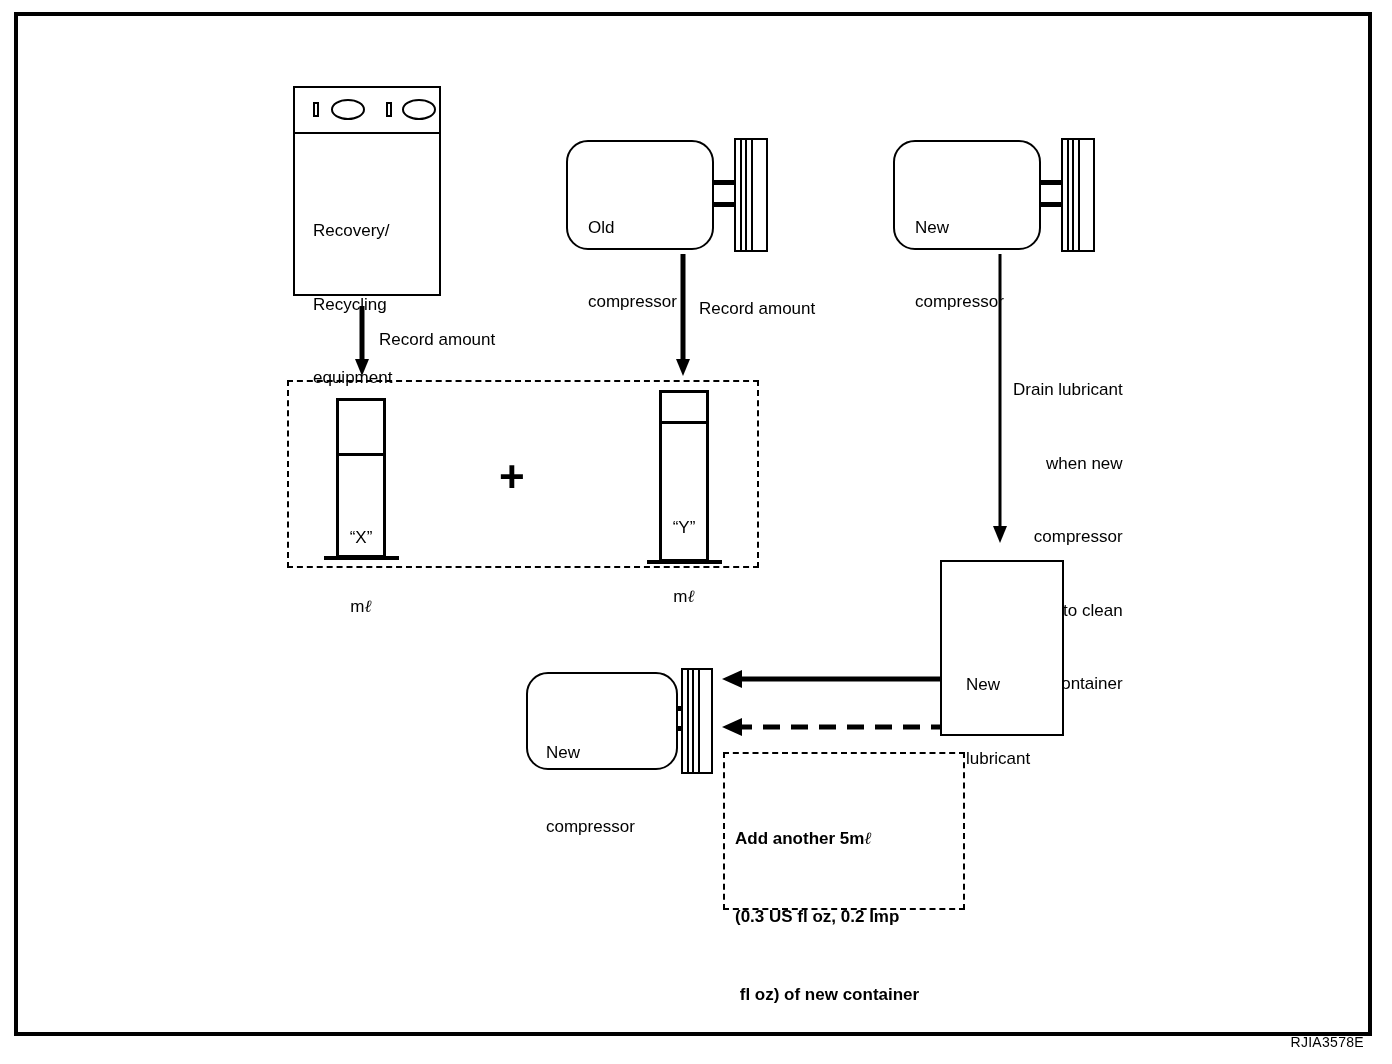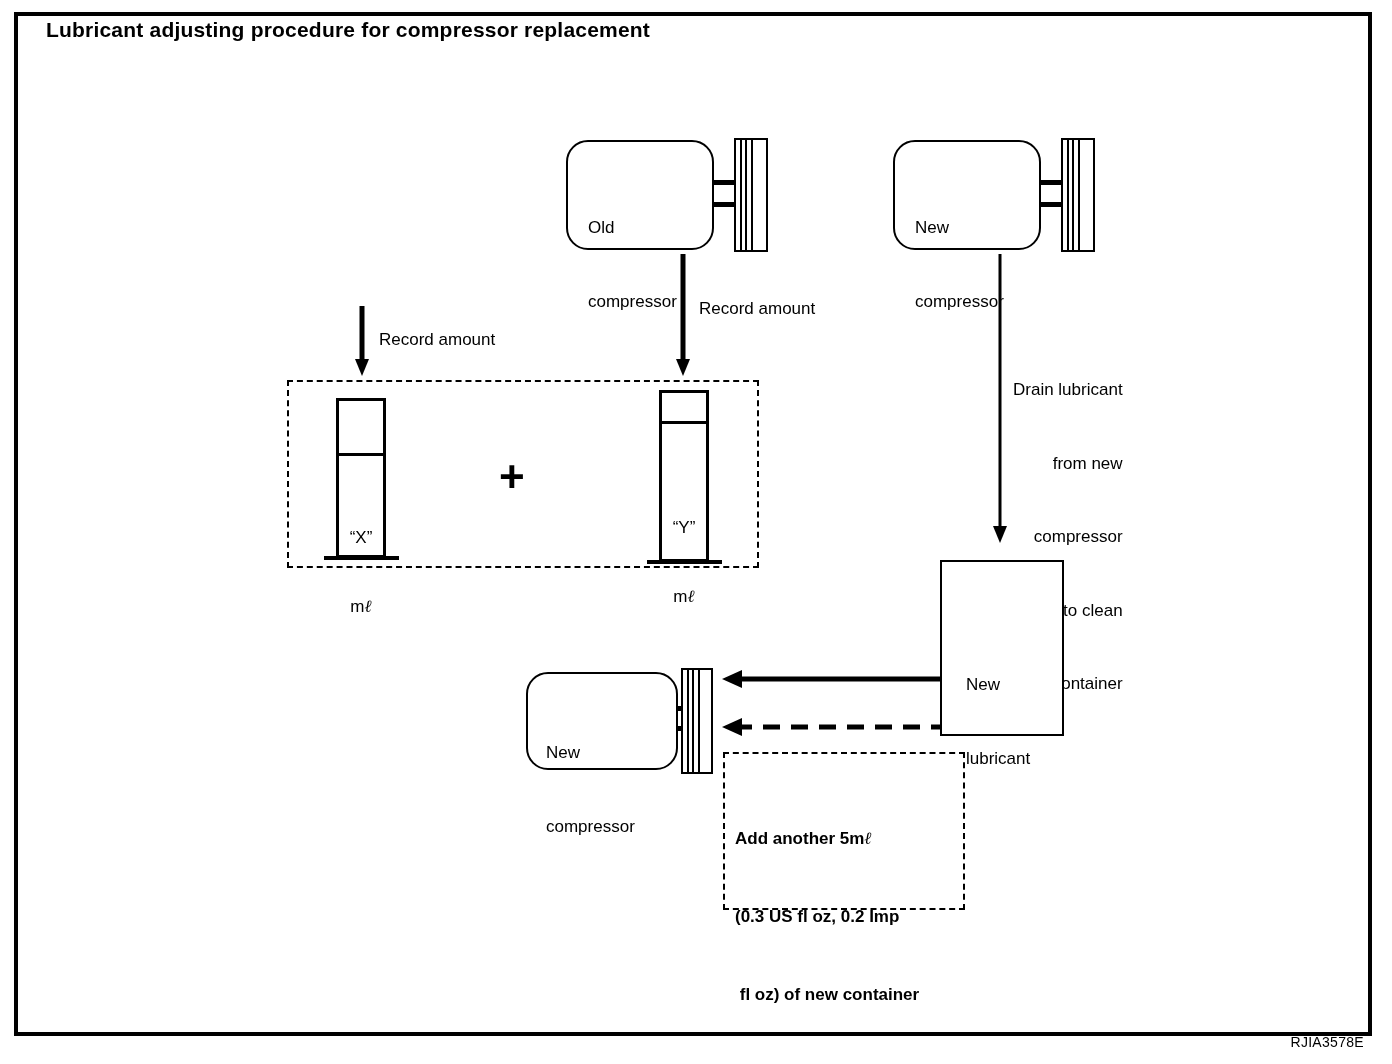--- a/index.html
+++ b/index.html
@@ -106,22 +106,34 @@
 
   .ell{font-family:"Liberation Serif", serif;font-style:italic;}
 </style>
 </head>
 <body>
 
 <div id="stage">
 
   <div class="frame"></div>
 
-  <div class="title">Lubricant adjusting procedure for compressor replacement</div>
-
+
+  <div class="recov">
+    <div class="recov-panel">
+      <div class="sw a"></div>
+      <div class="gauge a"></div>
+      <div class="sw b"></div>
+      <div class="gauge b"></div>
+    </div>
+    <div class="recov-text">
+      <div>Recovery/</div>
+      <div>Recycling</div>
+      <div>equipment</div>
+    </div>
+  </div>
 
   <div class="comp" style="left:566px;top:140px;width:200px;height:110px;">
     <div class="comp-body" style="width:148px;height:110px;"></div>
     <div class="shaft" style="left:146px;top:40px;width:28px;"></div>
     <div class="shaft" style="left:146px;top:62px;width:28px;"></div>
     <div class="pulley" style="left:168px;top:-2px;width:34px;height:114px;">
       <i style="left:4px;"></i>
         <i style="left:9px;"></i>
         <i style="left:15px;"></i>
     </div>
@@ -157,21 +169,21 @@
     <div class="head"></div>
   </div>
   <div class="lbl" style="left:699px;top:297px;">Record amount</div>
 
   <div class="arrow-v" style="left:990px;top:254px;width:20px;height:289px;">
     <div class="stem" style="width:3px;height:275px;"></div>
     <div class="head"></div>
   </div>
   <div class="lbl" style="left:1013px;top:329px;text-align:right;">
     <div>Drain lubricant</div>
-    <div>from new</div>
+    <div>when new</div>
     <div>compressor</div>
     <div>into clean</div>
     <div>container</div>
   </div>
 
   <div class="dashbox" style="left:287px;top:380px;width:472px;height:188px;"></div>
 
   <div class="cyl" style="left:336px;top:398px;width:52px;height:166px;">
     <div class="cyl-body" style="width:50px;height:160px;">
       <div class="cyl-fill" style="top:52px;"></div>

